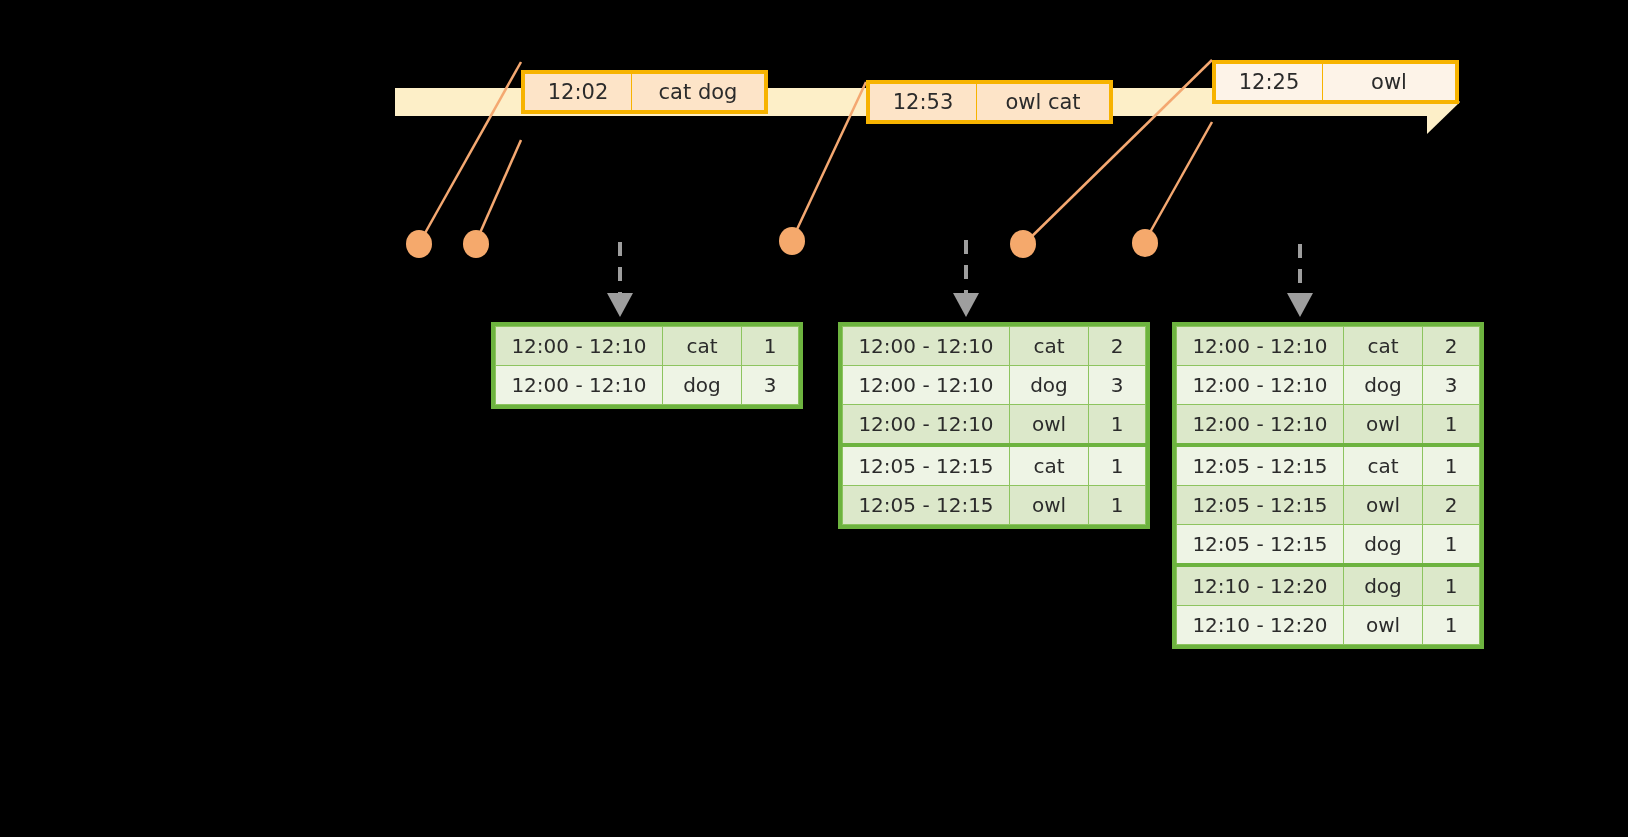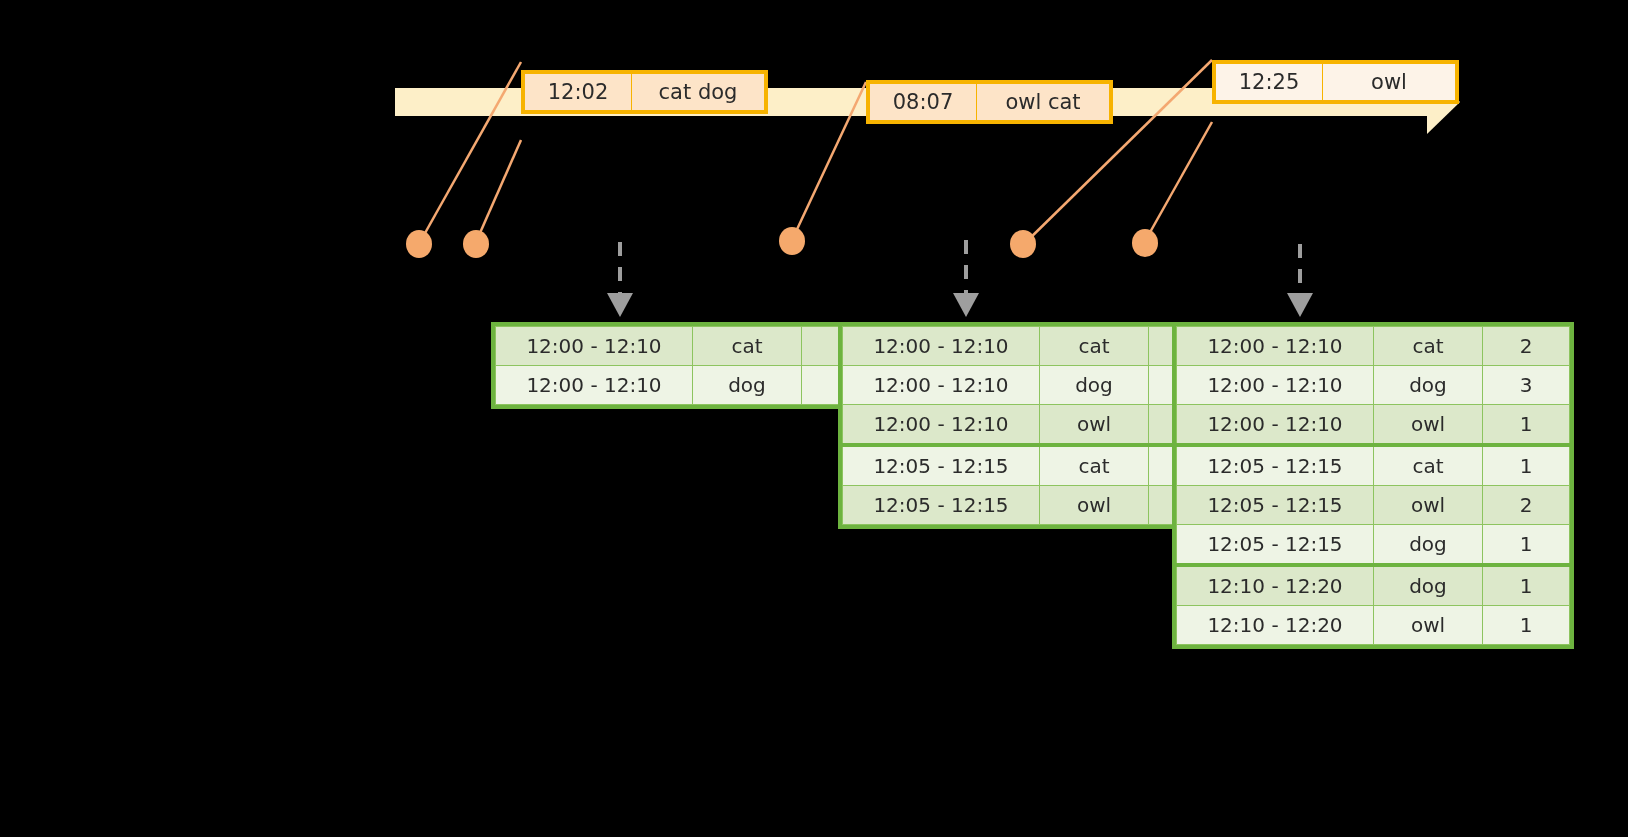--- a/index.html
+++ b/index.html
@@ -73,21 +73,21 @@
   }
   .res-table table {
     border-collapse: collapse;
     width: 100%;
   }
   .res-table td {
     border: 1.5px solid #8dc45f;
     font-size: 20px;
     color: #2b2b2b;
     text-align: center;
-    padding: 7px 23px;
+    padding: 7px 8px;
     white-space: nowrap;
     font-family: "DejaVu Sans", sans-serif;
   }
   .res-table tr.shade td { background: #dce8ca; }
   .res-table tr.light td { background: #eef4e5; }
   .res-table tr.group-end td { border-bottom: 4px solid #6db33f; }
   .col-win  { width: 150px; }
   .col-word { width: 62px; }
   .col-cnt  { width: 40px; }
 </style>
@@ -138,21 +138,21 @@
           <td class="ev-words">cat dog</td>
         </tr>
       </tbody>
     </table>
   </div>
 
   <div class="ev-table" style="left:866px; top:80px;">
     <table>
       <tbody>
         <tr class="ev-row-a">
-          <td class="ev-time">08:07</td>
+          <td class="ev-time">12:53</td>
           <td class="ev-words">owl cat</td>
         </tr>
       </tbody>
     </table>
   </div>
 
   <div class="ev-table" style="left:1212px; top:60px;">
     <table>
       <tbody>
         <tr class="ev-row-b">

